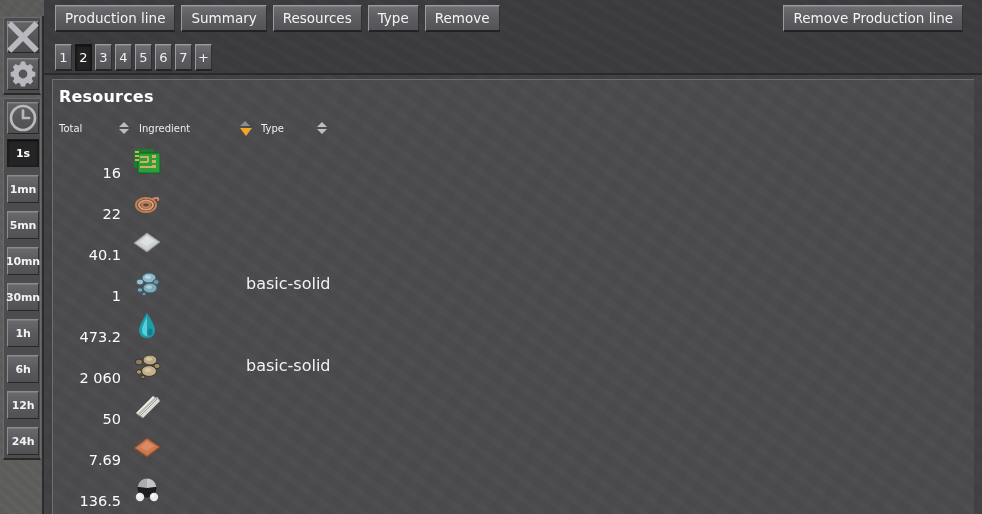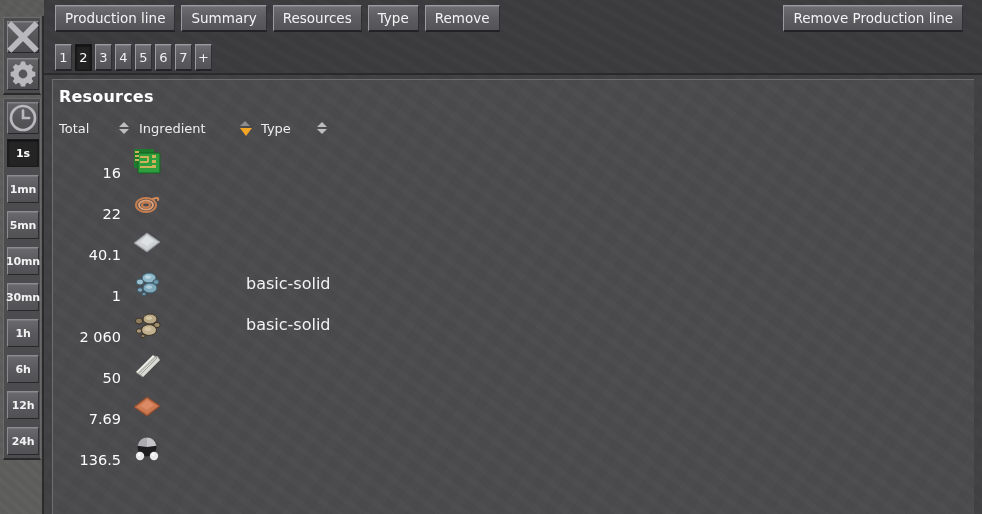--- a/index.html
+++ b/index.html
@@ -143,21 +143,21 @@
   }
   .pane-title{
     position:absolute; left:6px; top:7px;
     color:#ffffff; font-size:16px; font-weight:bold;
     letter-spacing:.2px;
   }
 
   
   .tbl{ position:absolute; left:6px; top:36px; width:910px; }
   .thead{ display:flex; align-items:center; height:24px; }
-  .th{ display:flex; align-items:center; color:#ededed; font-size:13px; cursor:pointer; }
+  .th{ display:flex; align-items:center; color:#ededed; font-size:10px; cursor:pointer; }
   .th-total{ width:50px; justify-content:flex-start; }
   .th-sort{ width:30px; display:flex; justify-content:center; align-items:center; cursor:pointer; }
   .th-ing{ width:92px; }
   .th-type{ width:46px; }
 
   .sortic{ display:flex; flex-direction:column; gap:2px; line-height:0; }
   .sortic i{
     display:block; width:0; height:0;
     border-left:5px solid transparent; border-right:5px solid transparent;
   }
@@ -340,20 +340,31 @@
                 <ellipse cx="9" cy="22" rx="2.6" ry="2.2" fill="#7fa9bb"></ellipse>
                 <ellipse cx="13" cy="26" rx="2" ry="1.7" fill="#6f99ab"></ellipse>
               </g>
               <ellipse cx="17" cy="9" rx="3" ry="1.8" fill="#cfe4ec" opacity=".7"></ellipse>
               <ellipse cx="18" cy="19" rx="3" ry="1.8" fill="#cfe4ec" opacity=".6"></ellipse>
             </svg>
           </div>
           <div class="cell-type">basic-solid</div>
         </div>
 
+        <div class="row">
+          <div class="cell-total">473.2</div>
+          <div class="cell-icon">
+            <svg class="ico" viewBox="0 0 32 32">
+              <path d="M16 4 C16 4 8 16 8 21 C8 26 11.6 29 16 29 C20.4 29 24 26 24 21 C24 16 16 4 16 4Z" fill="#1f9aa8"></path>
+              <path d="M16 8 C16 8 11 17 11 21 C11 24.6 13.2 27 16 27 C16 22 16 14 16 8Z" fill="#5fd8e0" opacity=".85"></path>
+              <ellipse cx="19" cy="23" rx="2.4" ry="3.6" fill="#0d6470" opacity=".55"></ellipse>
+            </svg>
+          </div>
+          <div class="cell-type"></div>
+        </div>
 
         <div class="row">
           <div class="cell-total">2 060</div>
           <div class="cell-icon">
             <svg class="ico" viewBox="0 0 32 32">
               <g stroke="#3b3227" stroke-width="1">
                 <ellipse cx="19" cy="10" rx="7" ry="5" fill="#b9a885"></ellipse>
                 <ellipse cx="18" cy="21" rx="7.5" ry="5.4" fill="#c0b08d"></ellipse>
                 <ellipse cx="8" cy="12" rx="3.6" ry="3" fill="#8d7d5e"></ellipse>
                 <ellipse cx="26" cy="16" rx="3.2" ry="2.6" fill="#9c8c6b"></ellipse>

